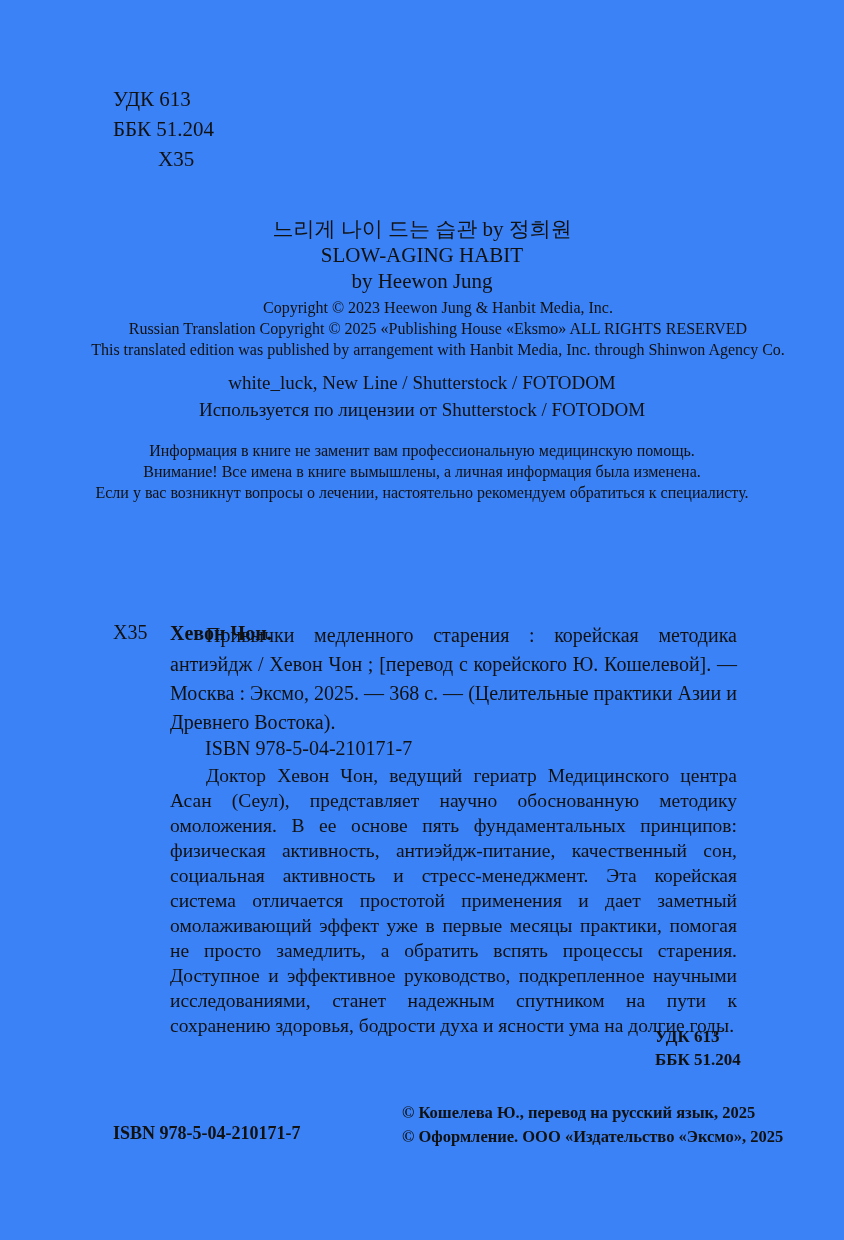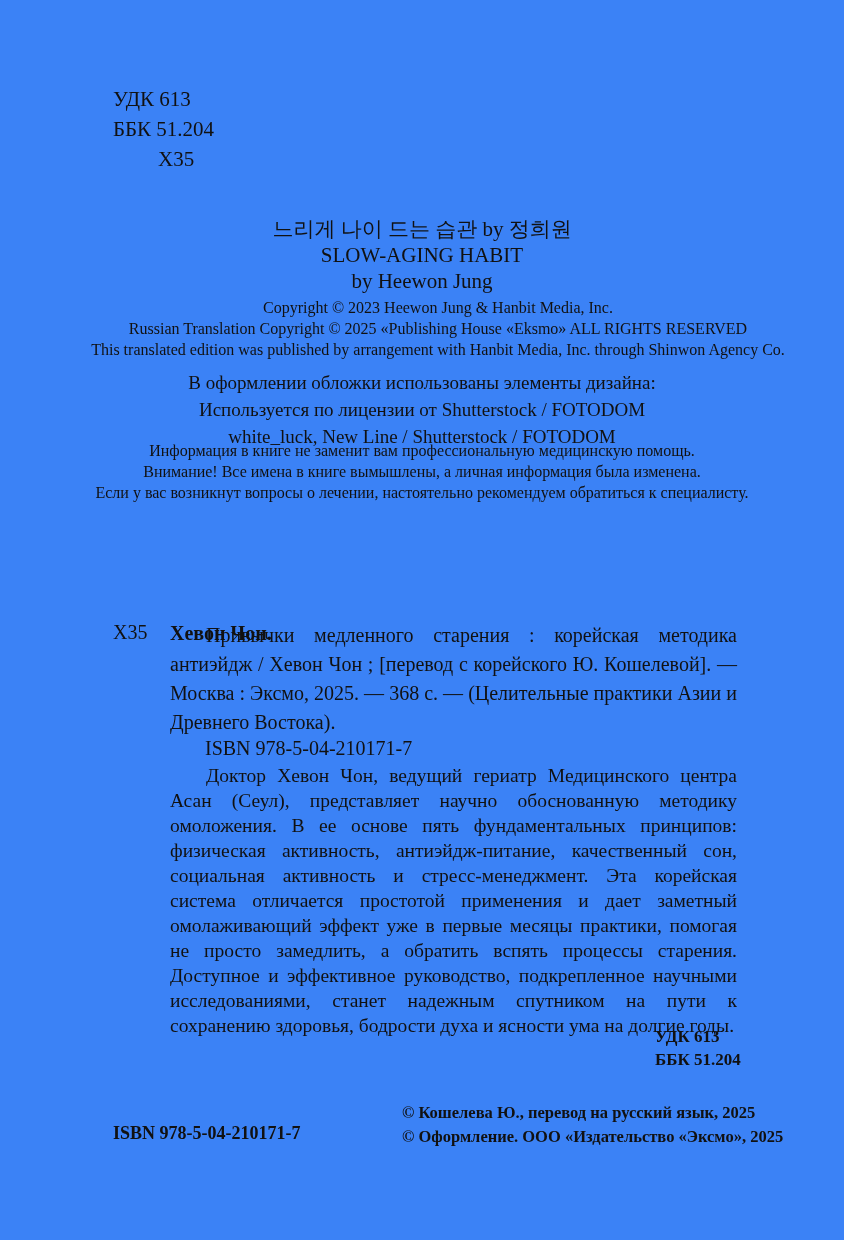--- a/index.html
+++ b/index.html
@@ -147,23 +147,22 @@
     <div>by Heewon Jung</div>
   </div>
 
   <div class="copyright-block">
     <div>Copyright © 2023 Heewon Jung &amp; Hanbit Media, Inc.</div>
     <div>Russian Translation Copyright © 2025 «Publishing House «Eksmo» ALL RIGHTS RESERVED</div>
     <div>This translated edition was published by arrangement with Hanbit Media, Inc. through Shinwon Agency Co.</div>
   </div>
 
   <div class="design-block">
-    <div>В оформлении обложки использованы элементы дизайна:</div>
+    <div>white_luck, New Line / Shutterstock / FOTODOM</div>
     <div>Используется по лицензии от Shutterstock / FOTODOM</div>
-    <div>white_luck, New Line / Shutterstock / FOTODOM</div>
   </div>
 
   <div class="disclaimer-block">
     <div>Информация в книге не заменит вам профессиональную медицинскую помощь.</div>
     <div>Внимание! Все имена в книге вымышлены, а личная информация была изменена.</div>
     <div>Если у вас возникнут вопросы о лечении, настоятельно рекомендуем обратиться к специалисту.</div>
   </div>
 
   <div class="bib-heading">Хевон Чон.</div>
   <div class="bib-code">Х35</div>

